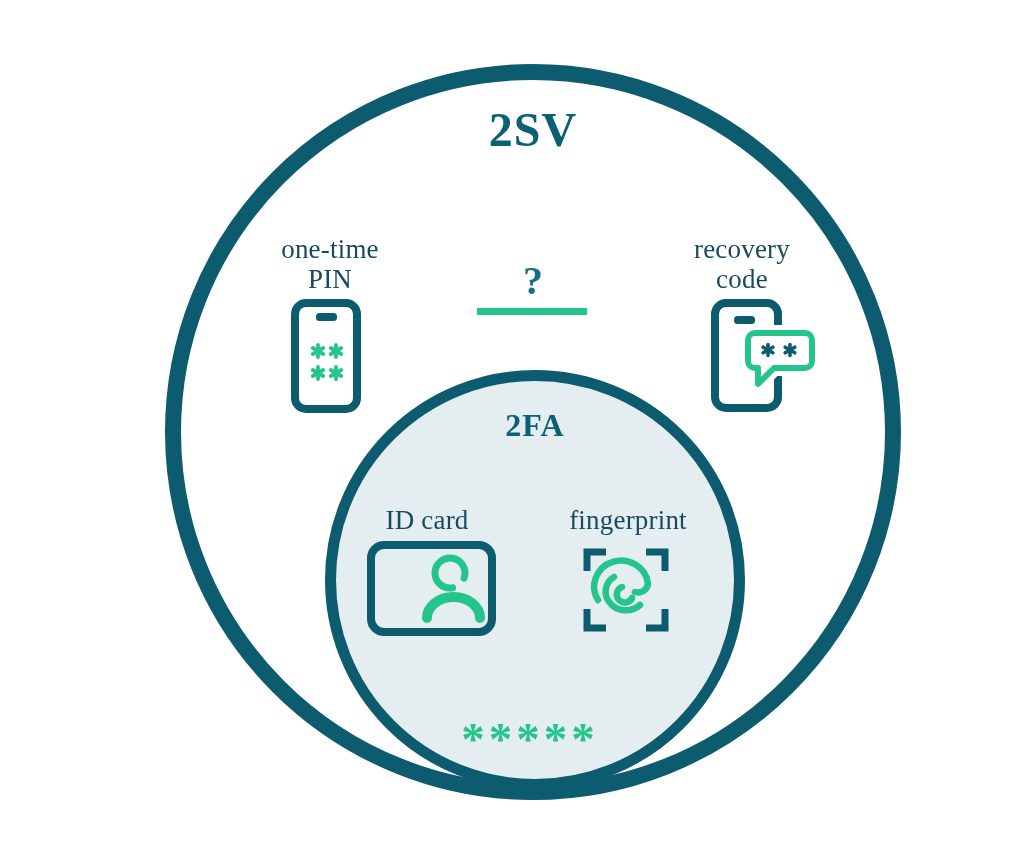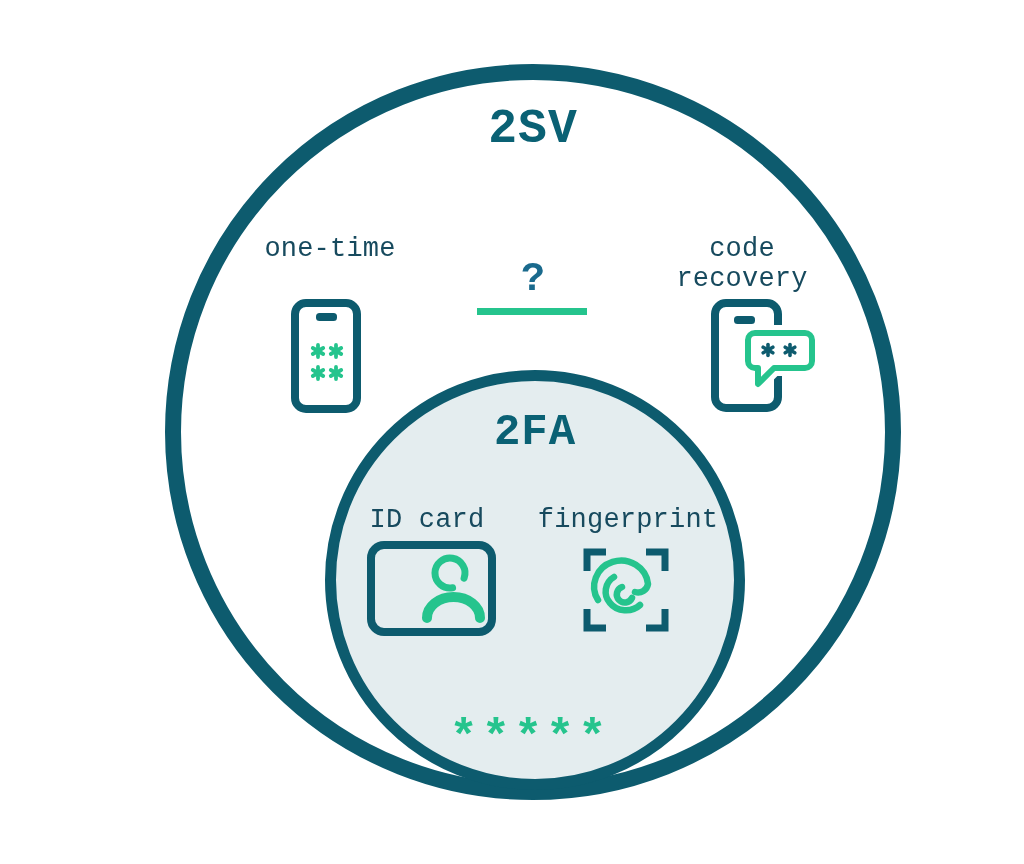--- a/index.html
+++ b/index.html
@@ -1,26 +1,26 @@
 <!DOCTYPE html>
 <html><head>
 <meta charset="utf-8">
 <style>
   html,body{margin:0;padding:0;background:#ffffff;}
   .stage{
     position:relative;width:976px;height:864px;background:#ffffff;
-    font-family:Liberation Mono, monospace;overflow:hidden;
+    font-family:Liberation Serif, serif;overflow:hidden;
   }
   .abs{position:absolute;}
   .circle{position:absolute;border-radius:50%;box-sizing:border-box;}
   .outer-circle{left:165px;top:64px;width:736px;height:736px;border:16px solid #0d5b6e;background:transparent;}
   .inner-circle{left:325px;top:370px;width:420px;height:420px;border:11px solid #0d5b6e;background:#e4edef;}
   .heading{position:absolute;text-align:center;font-weight:bold;color:#0a6174;letter-spacing:1px;}
   .h-2sv{left:433px;top:102px;width:200px;font-size:48px;}
-  .h-2fa{left:435px;top:407px;width:200px;font-size:44px;}
+  .h-2fa{left:435px;top:407px;width:200px;font-size:32px;}
   .label{position:absolute;text-align:center;font-size:27px;line-height:30px;color:#174a5e;letter-spacing:.2px;}
   .lbl-secq{left:433px;top:202px;width:200px;}
   .lbl-otp{left:230px;top:234px;width:200px;text-align:center;}
   .lbl-rec{left:642px;top:234px;width:200px;}
   .lbl-idcard{left:327px;top:505px;width:200px;}
   .lbl-finger{left:528px;top:505px;width:200px;}
   .lbl-zip{left:432px;top:685px;width:200px;}
   .qmark{position:absolute;left:483px;top:257px;width:100px;text-align:center;
          font-size:40px;font-weight:bold;color:#1a6a8d;}
   .q-underline{position:absolute;left:477px;top:308px;width:110px;height:7px;background:#25c48d;}
@@ -36,25 +36,26 @@
   <div class="circle outer-circle"></div>
   <div class="circle inner-circle"></div>
 
   <div class="heading h-2sv">2SV</div>
 
   <div class="qmark">?</div>
   <div class="q-underline"></div>
 
   <div class="label lbl-otp">
     <div>one-time</div>
+    <div>PIN</div>
   </div>
 
   <div class="label lbl-rec">
+    <div>recovery</div>
     <div>code</div>
-    <div>recovery</div>
   </div>
 
   <svg class="abs" style="left:291px;top:299px" width="70" height="114" viewBox="0 0 70 114">
     <defs>
       <g id="astG" stroke="#25c48d" stroke-width="3.8" stroke-linecap="round">
         <line x1="0" y1="-6" x2="0" y2="6"></line>
         <line x1="-5.2" y1="-3" x2="5.2" y2="3"></line>
         <line x1="-5.2" y1="3" x2="5.2" y2="-3"></line>
       </g>
     </defs>

